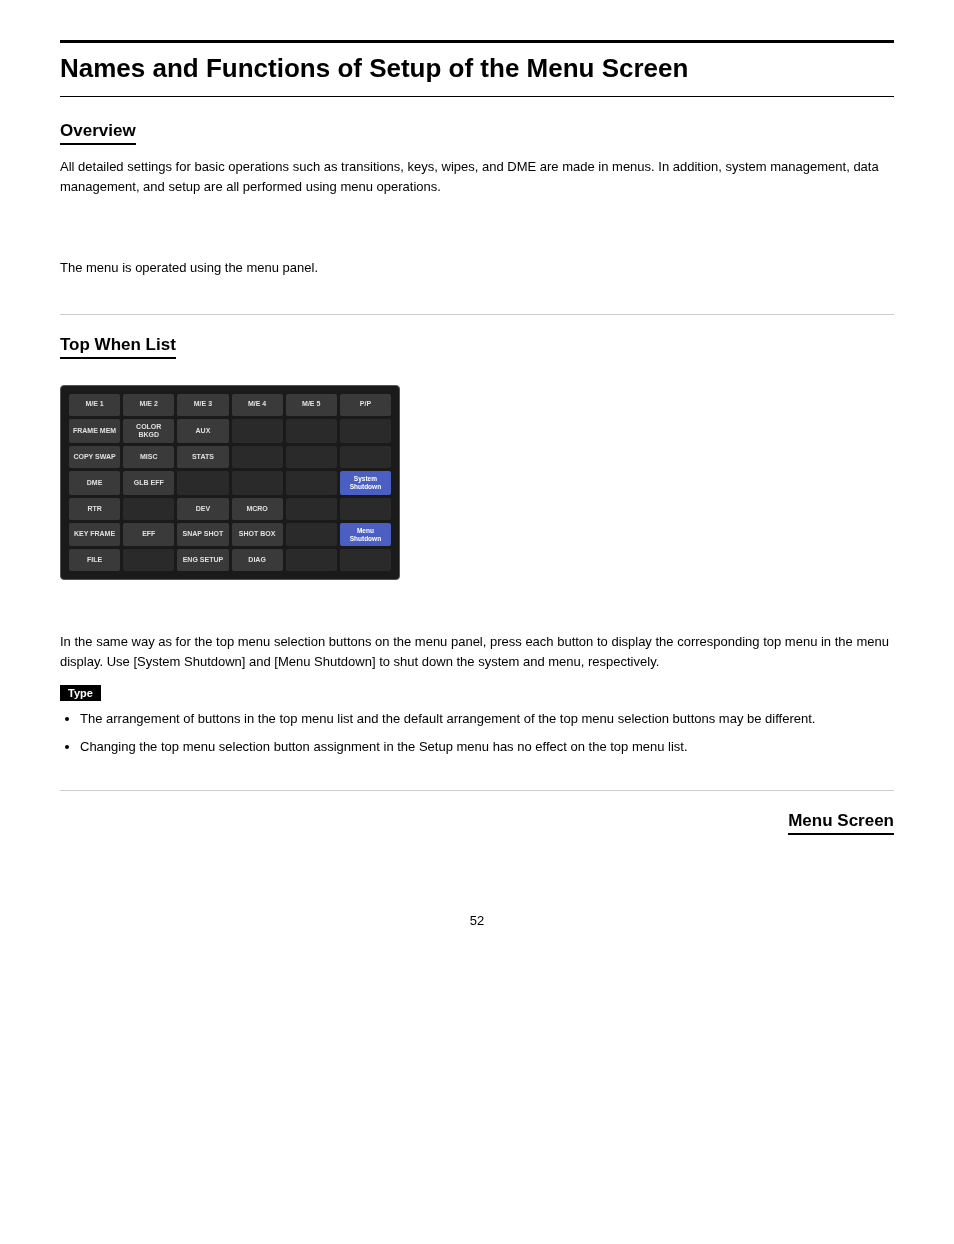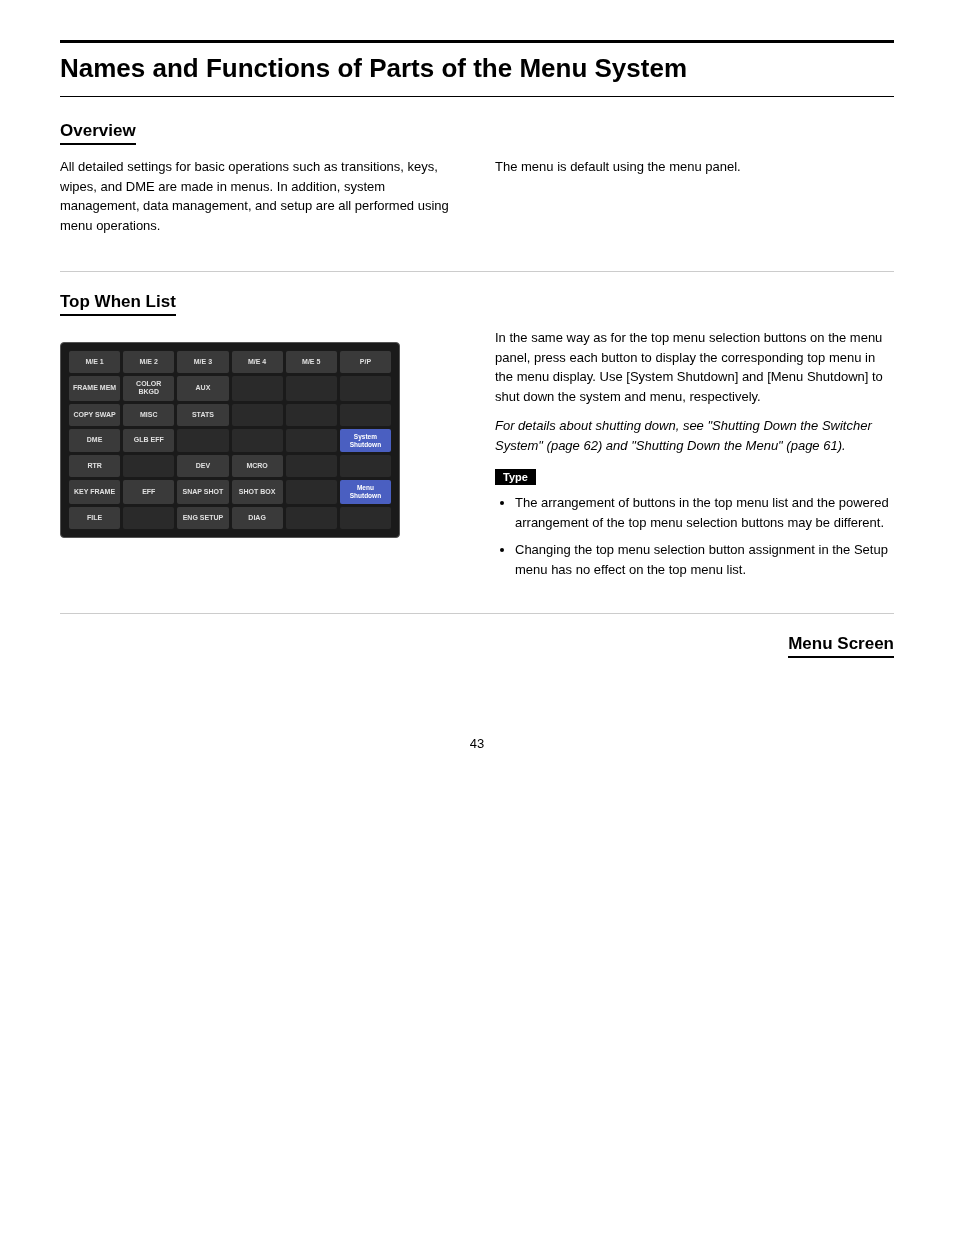--- a/index.html
+++ b/index.html
@@ -32,21 +32,22 @@
       font-size: 17px;
       font-weight: bold;
       border-bottom: 2px solid #000;
       display: inline-block;
       padding-bottom: 2px;
       margin-bottom: 12px;
     }
 
     .two-col {
       display: flex;
-      gap: 36px;
+      gap: 52px;
+      flex-direction: column;
     }
 
     .col-left {
       flex: 1;
     }
 
     .col-right {
       flex: 1;
     }
 
@@ -131,30 +132,30 @@
 
     .page-number {
       text-align: center;
       font-size: 13px;
       margin-top: 40px;
     }
   </style>
 </head>
 <body>
 
-<div class="page-title">Names and Functions of Parts of the Menu System</div>
+<div class="page-title">Names and Functions of Setup of the Menu Screen</div>
 
 <div class="section">
   <div class="section-title">Overview</div>
   <div class="two-col">
     <div class="col-left">
       <p>All detailed settings for basic operations such as transitions, keys, wipes, and DME are made in menus. In addition, system management, data management, and setup are all performed using menu operations.</p>
     </div>
     <div class="col-right">
-      <p>The menu is default using the menu panel.</p>
+      <p>The menu is operated using the menu panel.</p>
     </div>
   </div>
 </div>
 
 <div class="section">
   <div class="section-title">Top When List</div>
   <div class="two-col">
     <div class="col-left">
 
       <div class="menu-panel">
@@ -214,29 +215,28 @@
             <div class="menu-btn">ENG
 SETUP</div>
             <div class="menu-btn">DIAG</div>
             <div class="menu-btn empty"></div>
             <div class="menu-btn empty"></div>
           </div>
       </div>
     </div>
     <div class="col-right">
       <p>In the same way as for the top menu selection buttons on the menu panel, press each button to display the corresponding top menu in the menu display. Use [System Shutdown] and [Menu Shutdown] to shut down the system and menu, respectively.</p>
-      <p class="italic-text">For details about shutting down, see "Shutting Down the Switcher System" (page 62) and "Shutting Down the Menu" (page 61).</p>
       <div class="notes-box">
         <div class="notes-label">Type</div>
         <ul class="notes-list" id="notes-list">
-            <li>The arrangement of buttons in the top menu list and the powered arrangement of the top menu selection buttons may be different.</li>
+            <li>The arrangement of buttons in the top menu list and the default arrangement of the top menu selection buttons may be different.</li>
             <li>Changing the top menu selection button assignment in the Setup menu has no effect on the top menu list.</li>
           </ul>
       </div>
     </div>
   </div>
 </div>
 
 <div class="section" style="border-bottom:none;text-align:right;">
   <div class="section-title">Menu Screen</div>
 </div>
 
-<div class="page-number">43</div>
+<div class="page-number">52</div>
 
 </body></html>

